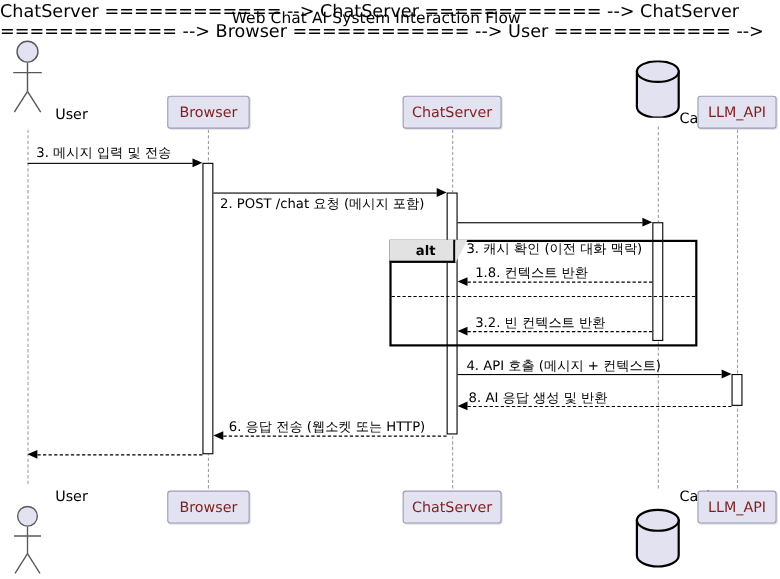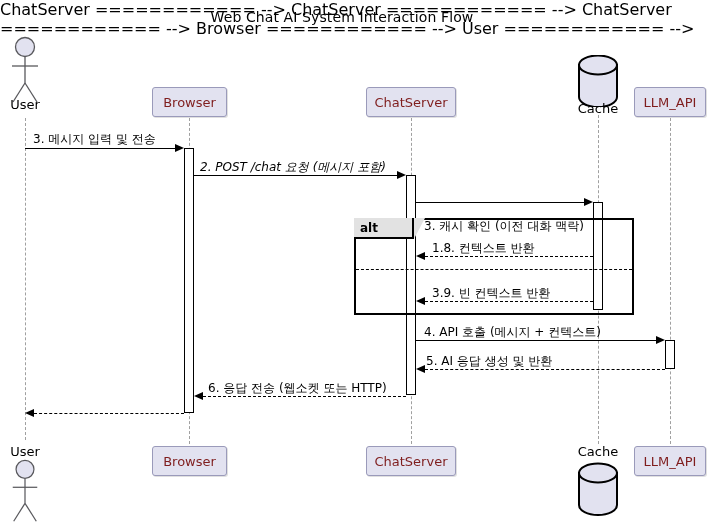--- a/index.html
+++ b/index.html
@@ -47,20 +47,21 @@
     position: absolute;
     width: 46px;
   }
   .actor-svg { display: block; }
   .actor-label {
     position: absolute;
     font-size: 13px;
     color: #000000;
     text-align: center;
     white-space: nowrap;
+    margin-left: 40px;
   }
   .db-wrap { position: absolute; width: 46px; }
   .db-svg { display: block; }
 
   
   .lifeline {
     position: absolute;
     width: 0;
     border-left: 1px dashed #A0A0A0;
   }
@@ -112,21 +113,21 @@
     position: absolute;
     box-sizing: border-box;
     background: #E2E2E2;
     border-right: 2px solid #000000;
     border-bottom: 2px solid #000000;
     font-size: 12px;
     font-weight: bold;
     color: #000000;
     display: flex;
     align-items: center;
-    padding-left: 6px;
+    padding-left: 24px;
   }
   .frag-tab-notch {
     position: absolute;
     width: 0; height: 0;
   }
   .frag-cond {
     position: absolute;
     font-size: 12px;
     font-weight: bold;
     color: #000000;
@@ -235,46 +236,46 @@
   <div class="frag-tab-notch" style="left:414px; top:218px; border-top:21px solid #E2E2E2; border-right:11px solid transparent;"></div>
 
   <div class="frag-divider" style="left:356px; top:269px; width:276px;"></div>
 
   
   <div class="msg-label" style="left:33px; top:131px;">3. 메시지 입력 및 전송</div>
   <div class="arrow-line" style="left:25px; top:148px; width:150px;"></div>
   <div class="arrow-head right" style="left:175px; top:144px;"></div>
 
   
-  <div class="msg-label" style="left:200px; top:159px;font-style:italic;">2. POST /chat 요청 (메시지 포함)</div>
+  <div class="msg-label" style="left:200px; top:177px;">2. POST /chat 요청 (메시지 포함)</div>
   <div class="arrow-line" style="left:194px; top:175px; width:203px;"></div>
   <div class="arrow-head right" style="left:397px; top:171px;"></div>
 
   
   <div class="msg-label" style="left:424px; top:186px;margin-top:32px;">3. 캐시 확인 (이전 대화 맥락)</div>
   <div class="arrow-line" style="left:416px; top:202px; width:168px;"></div>
   <div class="arrow-head right" style="left:584px; top:198px;"></div>
 
    ChatServer ============ --&gt;
   <div class="msg-label" style="left:432px; top:240px;">1.8. 컨텍스트 반환</div>
   <div class="arrow-line dashed" style="left:425px; top:256px; width:168px;"></div>
   <div class="arrow-head left" style="left:416px; top:252px;"></div>
 
    ChatServer ============ --&gt;
-  <div class="msg-label" style="left:432px; top:285px;">3.9. 빈 컨텍스트 반환</div>
+  <div class="msg-label" style="left:432px; top:285px;">3.2. 빈 컨텍스트 반환</div>
   <div class="arrow-line dashed" style="left:425px; top:301px; width:168px;"></div>
   <div class="arrow-head left" style="left:416px; top:297px;"></div>
 
   
   <div class="msg-label" style="left:424px; top:324px;">4. API 호출 (메시지 + 컨텍스트)</div>
   <div class="arrow-line" style="left:416px; top:340px; width:240px;"></div>
   <div class="arrow-head right" style="left:656px; top:336px;"></div>
 
    ChatServer ============ --&gt;
-  <div class="msg-label" style="left:426px; top:353px;">5. AI 응답 생성 및 반환</div>
+  <div class="msg-label" style="left:426px; top:353px;">8. AI 응답 생성 및 반환</div>
   <div class="arrow-line dashed" style="left:425px; top:369px; width:240px;"></div>
   <div class="arrow-head left" style="left:416px; top:365px;"></div>
 
    Browser ============ --&gt;
   <div class="msg-label" style="left:208px; top:380px;">6. 응답 전송 (웹소켓 또는 HTTP)</div>
   <div class="arrow-line dashed" style="left:203px; top:396px; width:203px;"></div>
   <div class="arrow-head left" style="left:194px; top:392px;"></div>
 
    User ============ --&gt;
   <div class="arrow-line dashed" style="left:34px; top:413px; width:150px;"></div>

